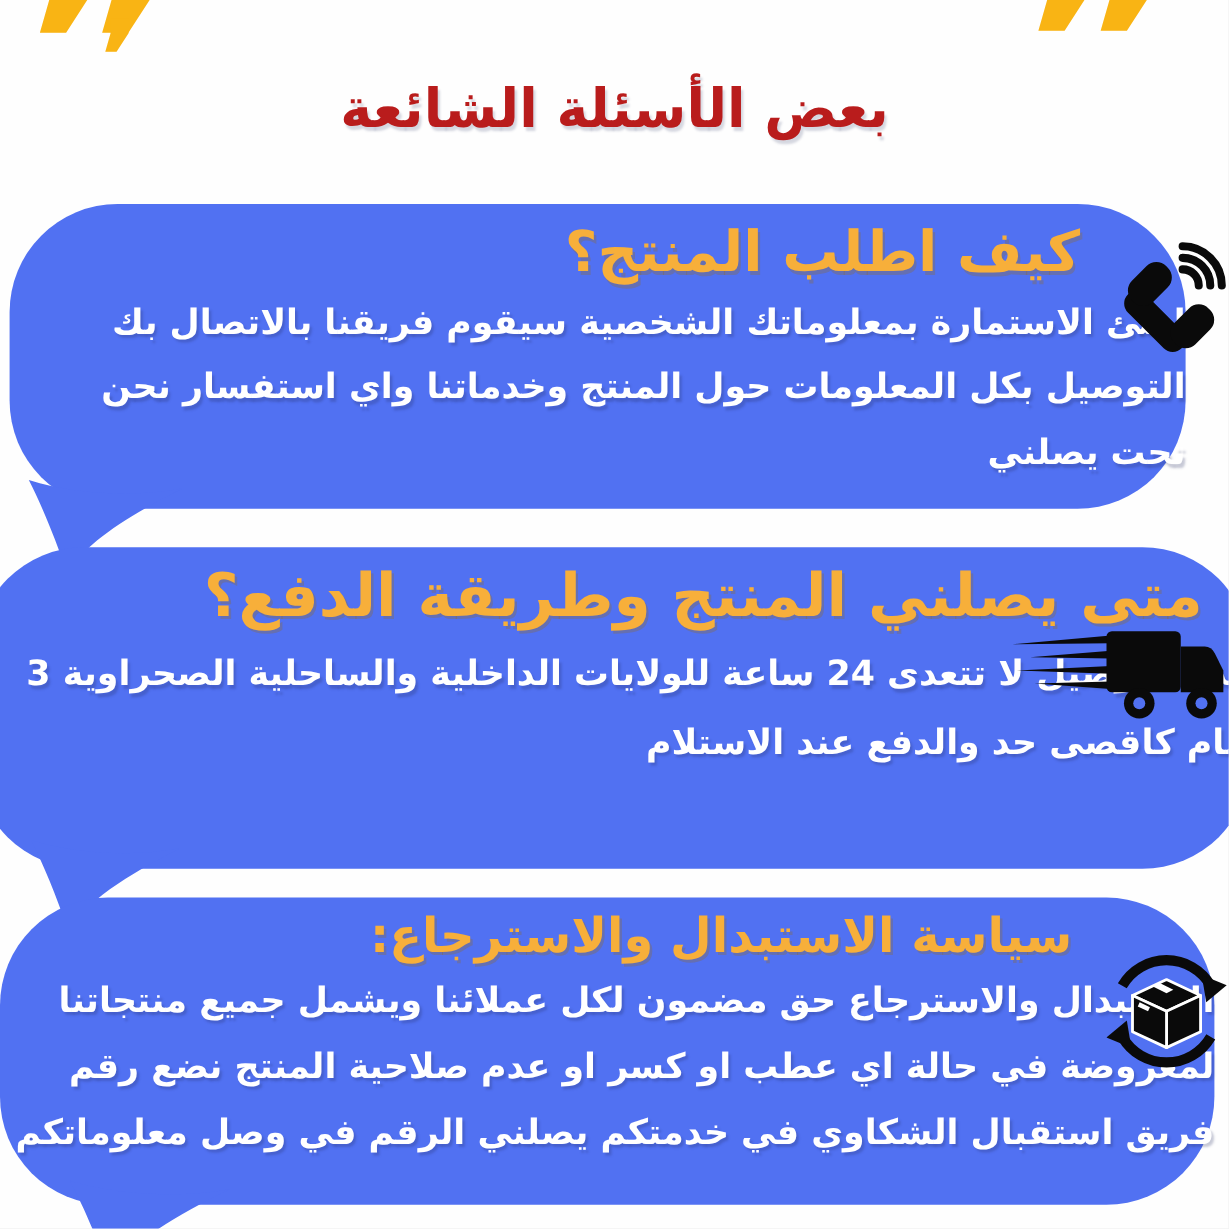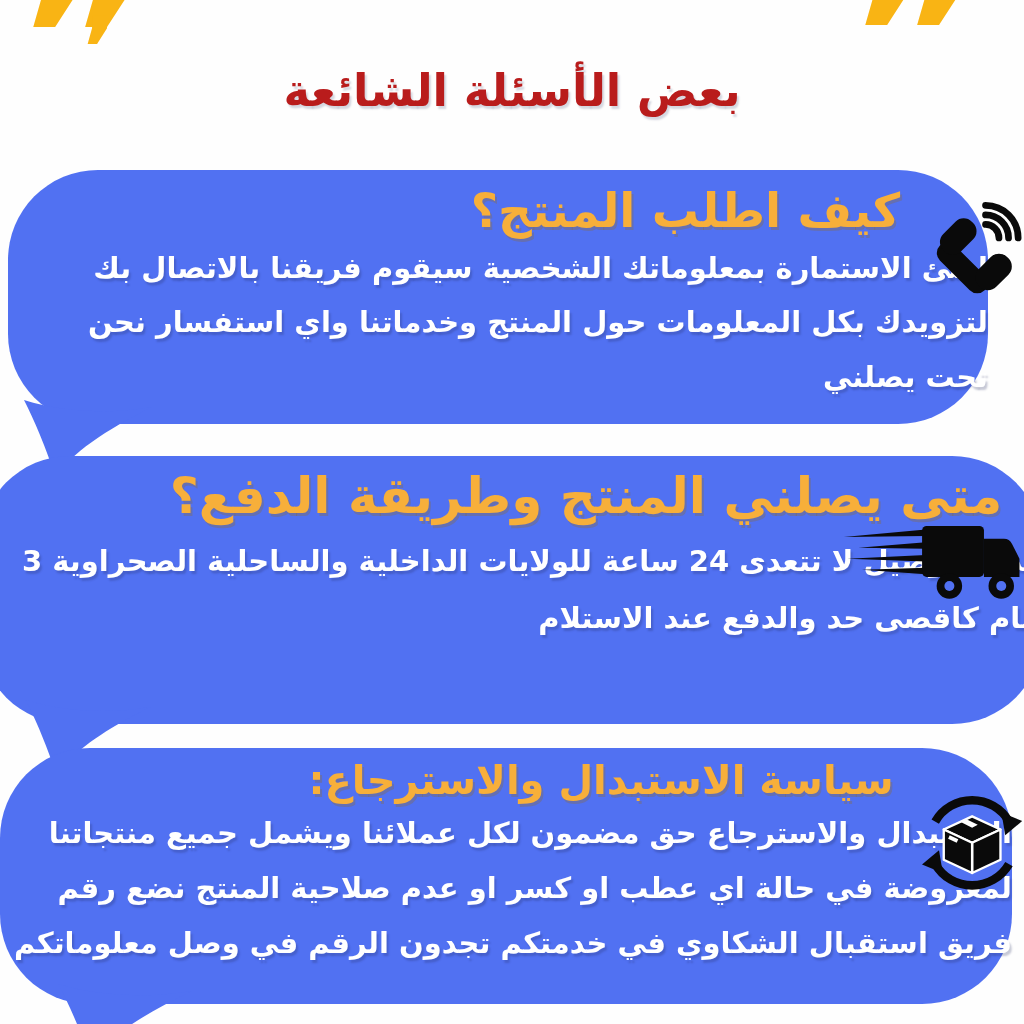--- a/index.html
+++ b/index.html
@@ -74,21 +74,21 @@
 <div class="canvas">
 
   <div class="quote quote-left">”</div>
   <div class="quote quote-small">’</div>
   <div class="quote quote-right">”</div>
   <h1 class="title">بعض الأسئلة الشائعة</h1>
 
   <div class="bubble bubble-1">
     <div class="q">كيف اطلب المنتج؟</div>
     <div class="line">املئ الاستمارة بمعلوماتك الشخصية سيقوم فريقنا بالاتصال بك</div>
-    <div class="line">لتزويدك بكل المعلومات حول المنتج وخدماتنا واي استفسار نحن</div>
+    <div class="line">التوصيل بكل المعلومات حول المنتج وخدماتنا واي استفسار نحن</div>
     <div class="line">تحت يصلني</div>
   </div>
   <div class="tail tail-1">
     <svg viewBox="0 0 140 90" preserveAspectRatio="none">
         <path fill="#5171F2" d="M6 0 C45 14 95 16 134 8 C88 34 52 60 38 88 C28 54 16 22 6 0 Z"></path>
       </svg>
   </div>
   <div class="icon icon-phone">
     <svg viewBox="0 0 100 105">
       <g fill="#0a0a0a">
@@ -130,21 +130,21 @@
       </g>
       <circle cx="118" cy="72" r="5.5" fill="#5171F2"></circle>
       <circle cx="175" cy="72" r="5.5" fill="#5171F2"></circle>
     </svg>
   </div>
 
   <div class="bubble bubble-3">
     <div class="q">سياسة الاستبدال والاسترجاع:</div>
     <div class="line">الاستبدال والاسترجاع حق مضمون لكل عملائنا  ويشمل جميع منتجاتنا</div>
     <div class="line">لمعروضة في حالة اي عطب او كسر او عدم صلاحية المنتج  نضع رقم</div>
-    <div class="line">فريق استقبال الشكاوي في خدمتكم تجدون الرقم في وصل معلوماتكم</div>
+    <div class="line">فريق استقبال الشكاوي في خدمتكم يصلني الرقم في وصل معلوماتكم</div>
   </div>
   <div class="tail tail-3">
     <svg viewBox="0 0 140 90" preserveAspectRatio="none">
         <path fill="#5171F2" d="M6 0 C45 14 95 16 134 8 C88 34 52 60 38 88 C28 54 16 22 6 0 Z"></path>
       </svg>
   </div>
   <div class="icon icon-package">
     <svg viewBox="0 0 110 120">
       <g fill="none" stroke="#0a0a0a" stroke-width="9">
         <path d="M14 41.5 A45 45 0 0 1 92 41.5"></path>

